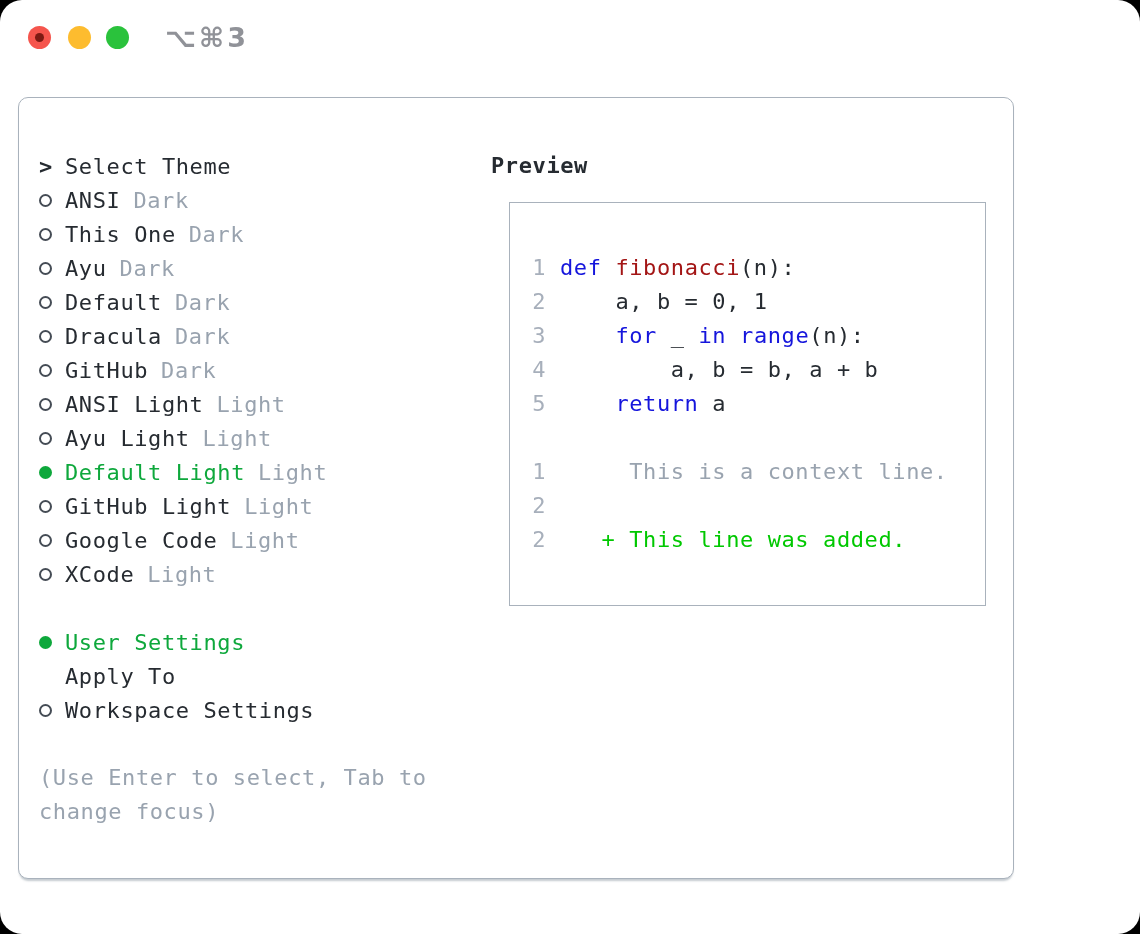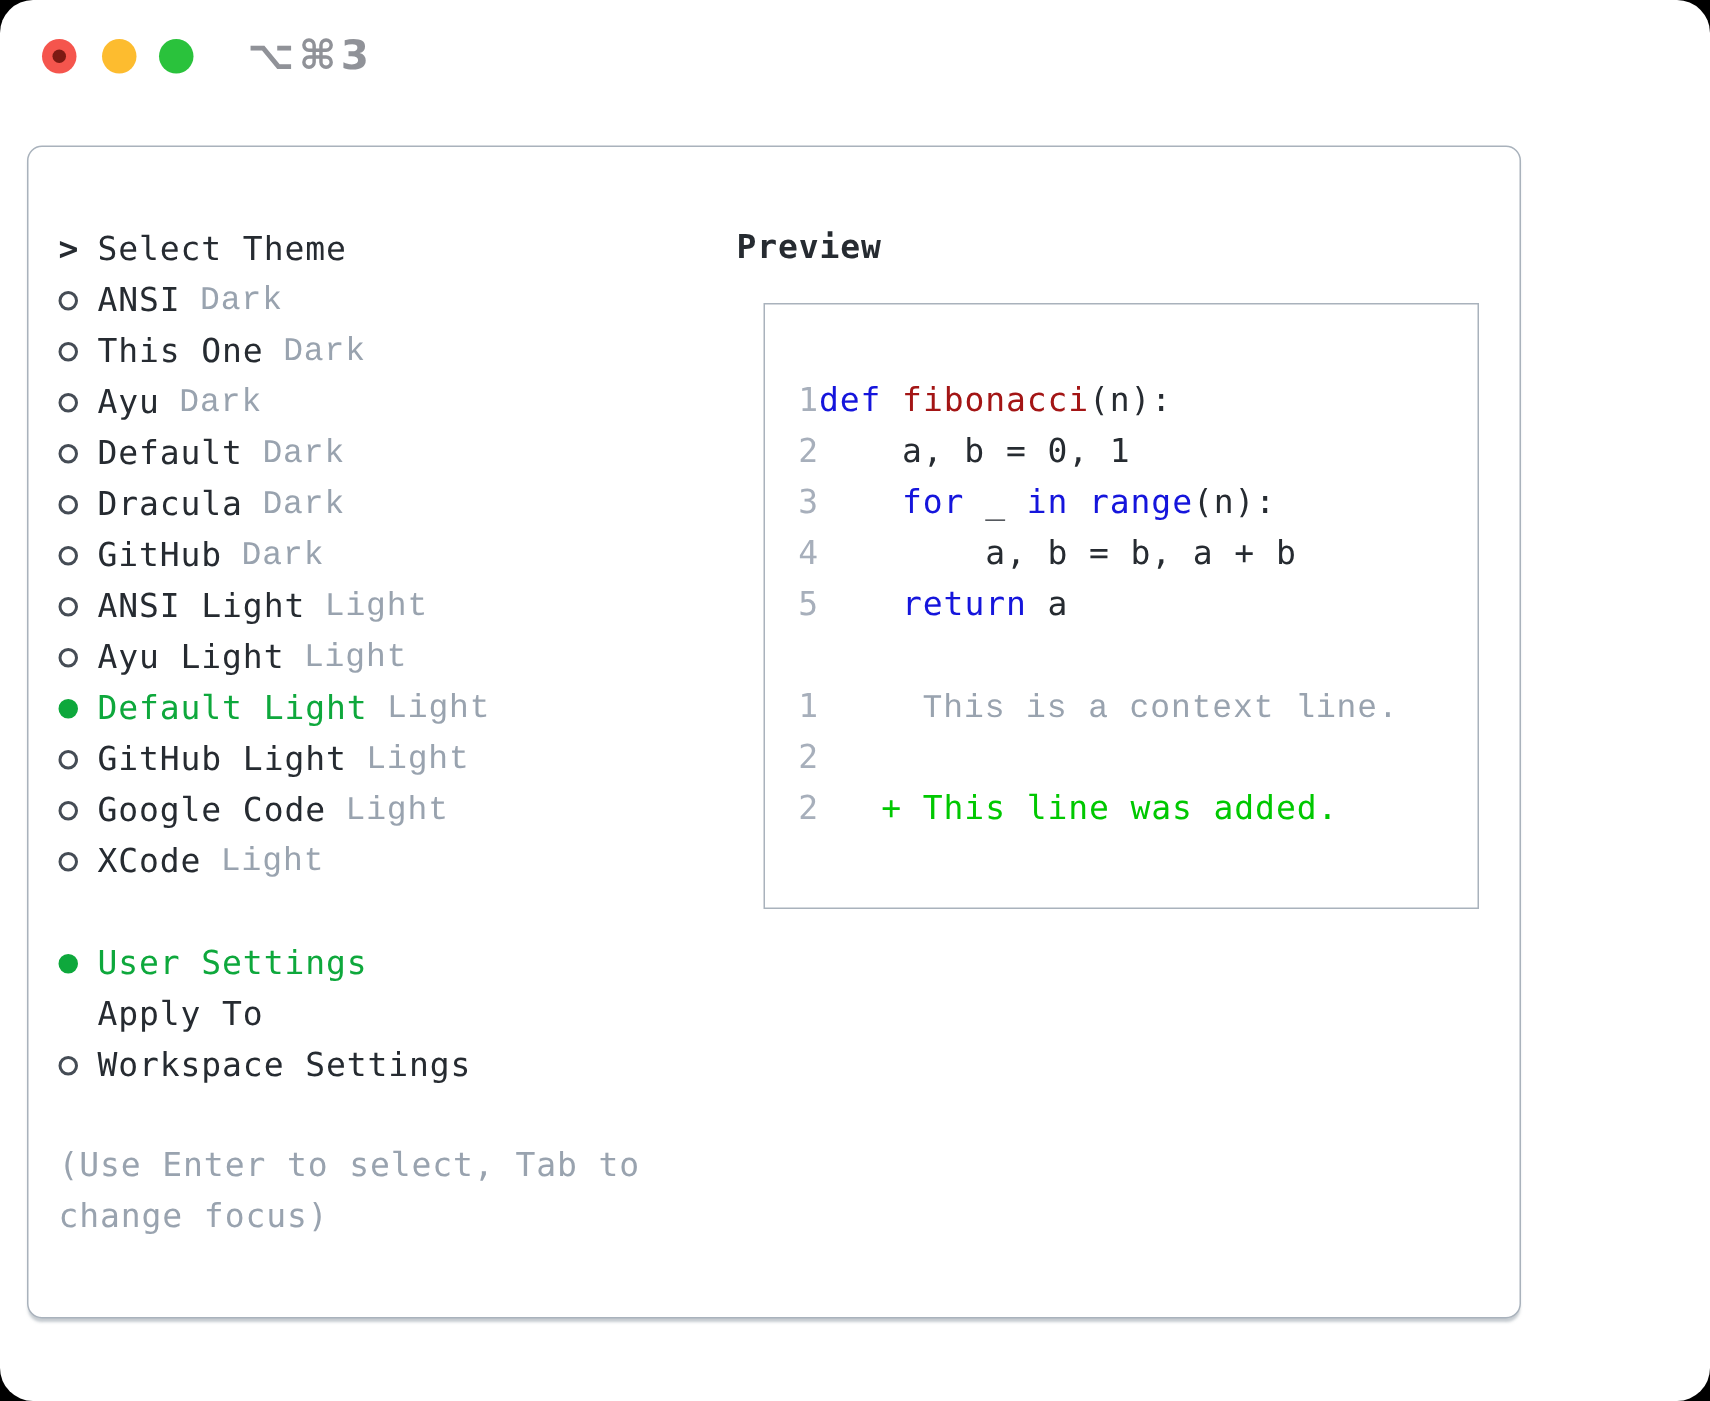--- a/index.html
+++ b/index.html
@@ -30,36 +30,36 @@
     border:1.5px solid var(--border);border-radius:10px;
     box-shadow:0 3px 2px -1px rgba(150,160,170,.55);
   }
   .row{display:flex;align-items:center;height:34px;white-space:pre;color:var(--ink);}
   .marker{display:inline-flex;align-items:center;width:26px;flex:none;}
   .prompt{font-weight:bold;color:var(--ink);}
   .dotmark{width:13px;height:13px;border:2px solid var(--ring);border-radius:50%;}
   .dotmark.on{background:var(--green);border-color:var(--green);}
   .row.header .lbl{font-weight:normal;}
   .row.sel .lbl{color:var(--green);}
-  .tag{color:var(--dim);margin-left:13px;font-family:Liberation Mono, monospace;}
+  .tag{color:var(--dim);margin-left:13px;}
   .theme-list{position:absolute;left:20px;top:51px;}
   .apply-list{position:absolute;left:20px;top:527px;}
   .hint{position:absolute;left:20px;top:663px;width:396px;color:var(--dim);line-height:34px;}
   
   .preview-title{position:absolute;left:472px;top:51px;height:34px;line-height:34px;
     font-weight:bold;color:var(--ink);}
   .code-box{
     position:absolute;left:490px;top:104px;width:477px;height:404px;
     border:1.5px solid var(--border);background:#fff;padding:48px 0 0 20px;overflow:hidden;
   }
   .codeline{display:flex;height:34px;line-height:34px;white-space:pre;}
   .ln{display:inline-block;width:16px;flex:none;text-align:right;color:var(--lnum);}
-  .ct{white-space:pre;}
+  .ct{margin-left:14px;white-space:pre;}
   .c-kw{color:var(--kw);} .c-fn{color:var(--fn);} .c-plain{color:var(--ink);}
-  .c-ctx{color:var(--dim);font-family:Liberation Mono, monospace;} .c-del{color:var(--del);} .c-add{color:var(--add);}
+  .c-ctx{color:var(--dim);} .c-del{color:var(--del);} .c-add{color:var(--add);}
 </style>
 </head>
 <body>
 
 <div class="window">
   <div class="titlebar">
     <div class="light red">
       <span class="dot"></span>
     </div>
     <div class="light yellow"></div>

